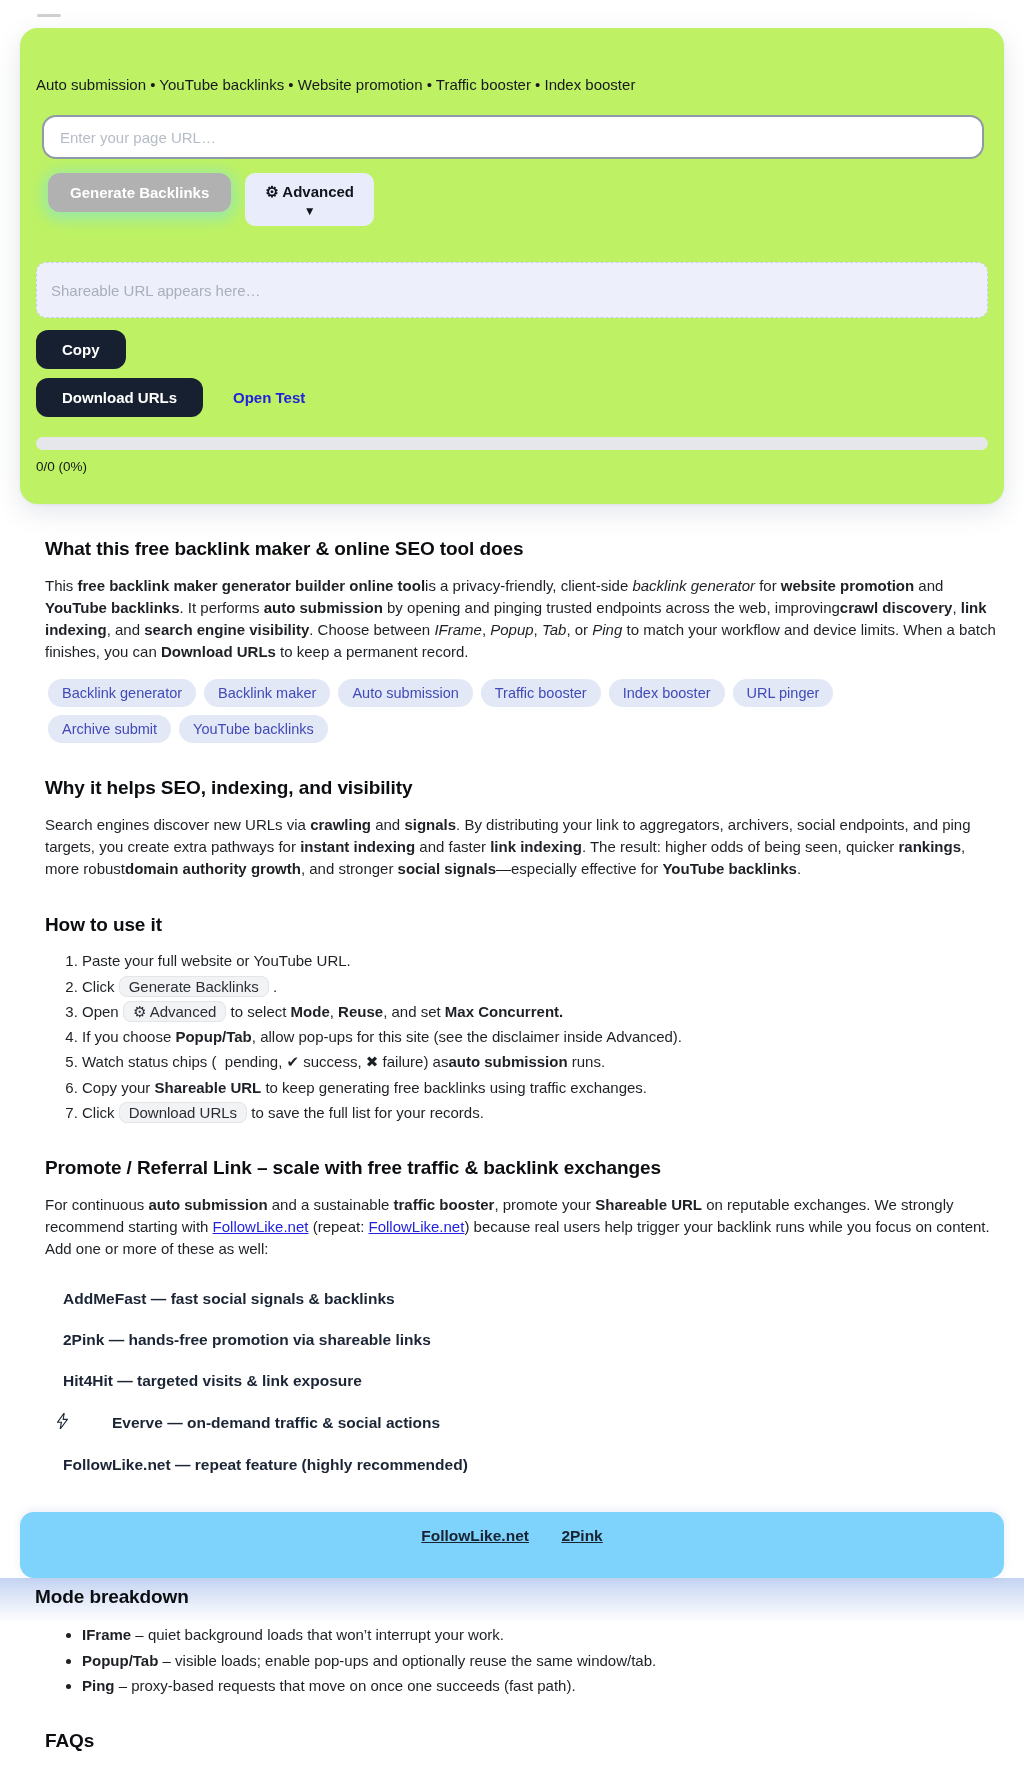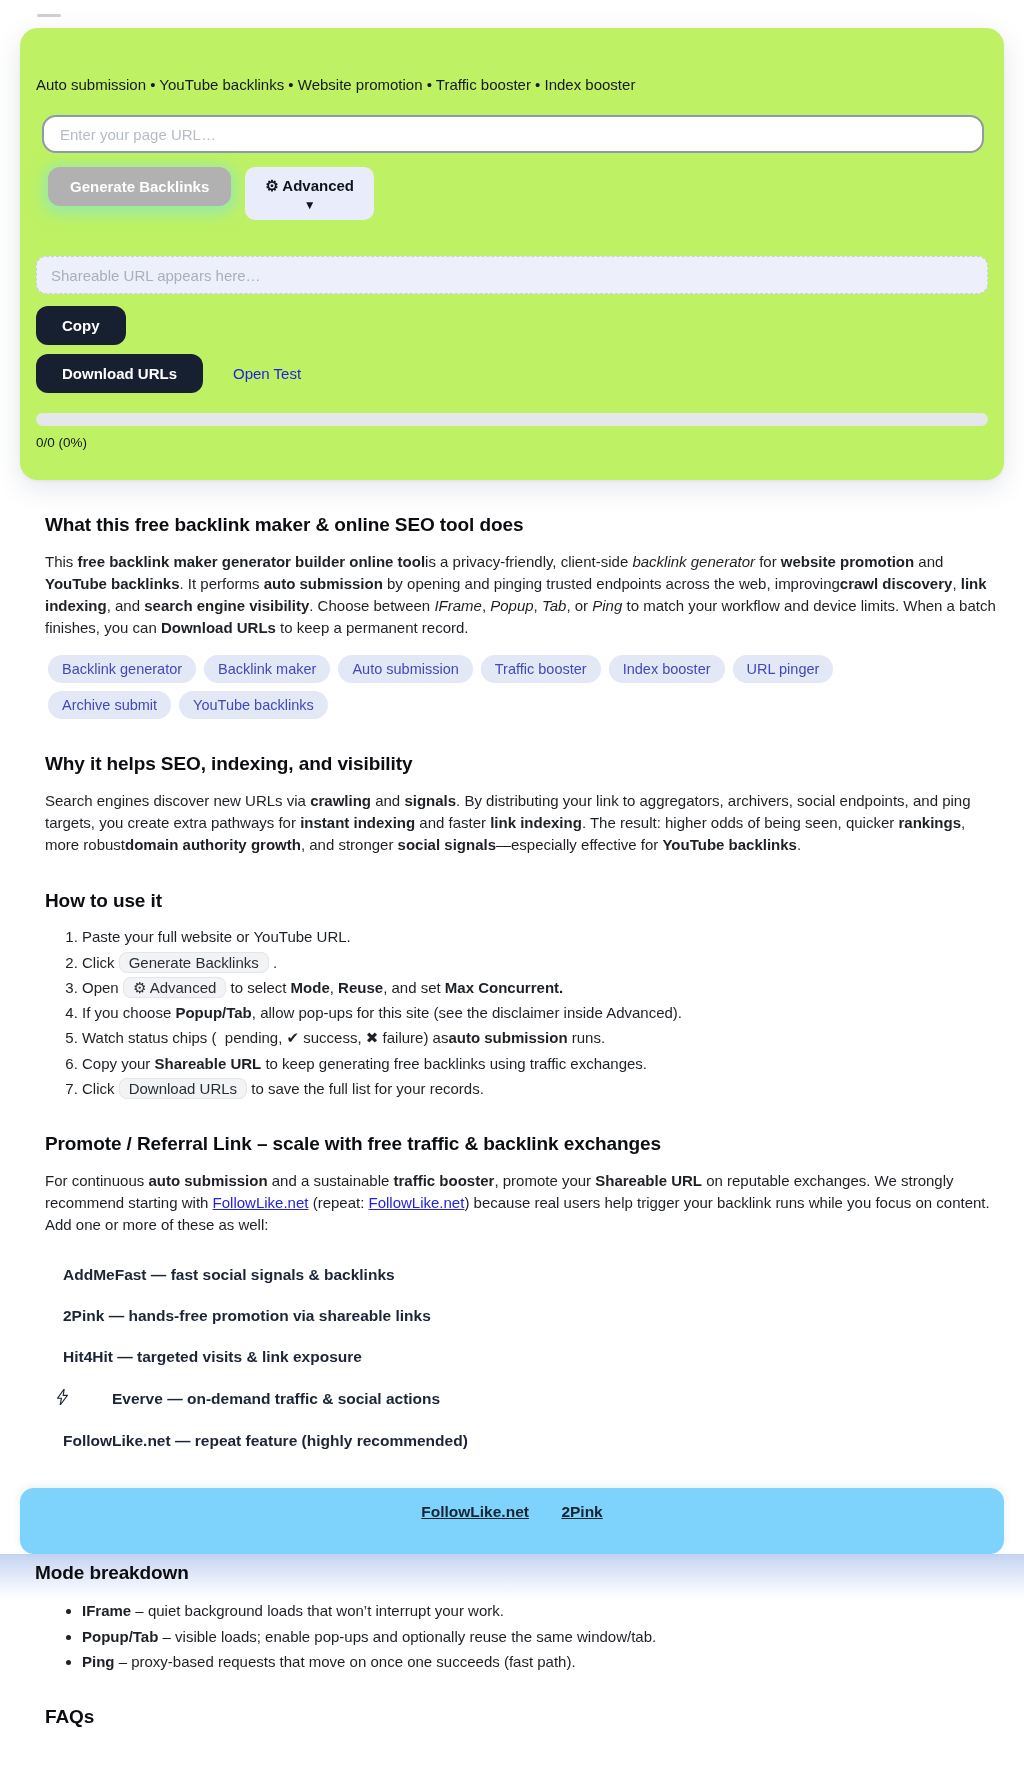--- a/index.html
+++ b/index.html
@@ -7,44 +7,44 @@
   body { font-family:"Liberation Sans", sans-serif; color:#1d2025; }
   .page { width:1024px; min-height:1792px; position:relative; overflow:hidden; background:#fff; }
 
   .top-dash { position:absolute; left:37px; top:14px; width:24px; height:3px; background:#cfcfcf; border-radius:2px; }
 
   
   .card { margin:28px 20px 0 20px; background:#bef264; border-radius:18px;
           box-shadow:0 8px 26px rgba(90,100,130,.16), 0 1px 3px rgba(0,0,0,.05);
           padding:48px 16px 30px 16px; }
   .tagline { font-size:15px; color:#16191f; margin:0 0 22px 0; }
-  .url-input { display:block; width:calc(100% - 10px); margin-left:6px; height:38px;
+  .url-input { display:block; width:calc(100% - 10px); margin-left:6px; height:44px;
           border:2px solid #8f99a7; border-radius:14px; padding:0 16px; font-size:15px;
           font-family:"Liberation Sans",sans-serif; color:#1d2025; outline:none; }
   .url-input::placeholder { color:#b6bcc6; }
   .btn-row { display:flex; gap:14px; margin:14px 0 0 6px; align-items:flex-start; }
   .btn-generate { background:#b1b1b1; color:#fff; font-weight:bold; font-size:15px;
           border:none; border-radius:12px; padding:11px 22px; margin-left:6px;
           box-shadow:0 3px 14px 5px rgba(125,225,216,.55); cursor:pointer;
           font-family:"Liberation Sans",sans-serif; }
   .btn-advanced { background:#e9edfb; color:#10141d; font-weight:bold; font-size:15px;
           border:none; border-radius:10px; padding:8px 20px 6px 20px; cursor:pointer;
           display:flex; flex-direction:column; align-items:center; line-height:1.45;
           font-family:"Liberation Sans",sans-serif; }
   .btn-advanced .caret { font-size:12px; }
-  .share-input { display:block; width:100%; height:38px; margin-top:36px;
+  .share-input { display:block; width:100%; height:56px; margin-top:36px;
           background:#edf0fb; border:1px dashed #c7cdec; border-radius:10px;
           padding:0 14px; font-size:15px; font-family:"Liberation Sans",sans-serif; outline:none; }
   .share-input::placeholder { color:#a9aebc; }
   .btn-dark { background:#172031; color:#fff; font-weight:bold; font-size:15px;
           border:none; border-radius:12px; padding:11px 26px; cursor:pointer;
           font-family:"Liberation Sans",sans-serif; }
   .copy-wrap { margin-top:12px; }
   .dl-row { margin-top:9px; display:flex; align-items:center; gap:30px; }
-  .open-test { color:#2222dd; font-weight:normal; font-size:15px; text-decoration:none; }
+  .open-test { color:#2222dd; font-weight:bold; font-size:15px; text-decoration:none; }
   .progress-track { margin-top:20px; height:13px; background:#e5e7ea; border-radius:99px; overflow:hidden; }
   .progress-fill { height:100%; width:0%; background:#4450c8; border-radius:99px; }
   .progress-text { margin-top:9px; font-size:13.5px; color:#14171c; }
 
   
   .content { padding:0 28px 0 45px; }
   .h2 { font-size:19px; font-weight:bold; color:#0b0d11; margin:34px 0 15px 0; letter-spacing:-.1px; }
   .para { font-size:15px; line-height:1.47; margin:0 0 12px 0; color:#1d2025; }
   .b { font-weight:bold; }
   .i { font-style:italic; }

